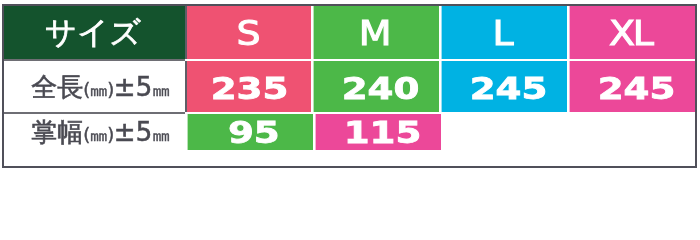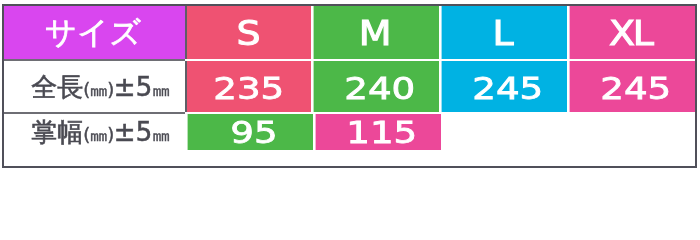--- a/index.html
+++ b/index.html
@@ -45,21 +45,21 @@
   .c-label { width: 181px; flex: 0 0 181px; }
   .c-val   { flex: 0 0 auto; }
   .c-s  { width: 126px; }
   .c-m  { width: 128px; }
   .c-l  { width: 128px; }
   .c-xl { width: 128px; }
 
   .txt { display: inline-block; white-space: nowrap; }
 
   .hdr-label {
-    background: #d946ef;
+    background: #14532d;
     color: #ffffff;
   }
   .hdr-label .txt {
     font-size: 31px;
     letter-spacing: 0.5px;
     text-indent: -2.5px;
     -webkit-text-stroke: 0.75px #ffffff;
     transform: scaleX(1.0) translateY(0px);
   }
   .lbl {
@@ -67,21 +67,21 @@
     color: #4a4a52;
   }
   .lbl .txt {
     font-size: 26px;
     letter-spacing: 0px;
     -webkit-text-stroke: 0.6px #4a4a52;
     transform: scaleX(1.0) translateY(1px);
     margin-left: 12px;
   }
   .lbl .sm { font-size: 18px; letter-spacing: -0.5px; -webkit-text-stroke: 0.45px #4a4a52; }
-  .val { color: #ffffff; }
+  .val { color: #ffffff; font-weight: bold; }
   .val .txt {
     font-size: 31px;
     letter-spacing: 0px;
     text-indent: 2px;
     -webkit-text-stroke: 0.8px #ffffff;
     transform: scaleX(1.2) translateY(3px);
   }
   .hdr-val { color: #ffffff; }
   .hdr-val .txt {
     font-size: 33px;

